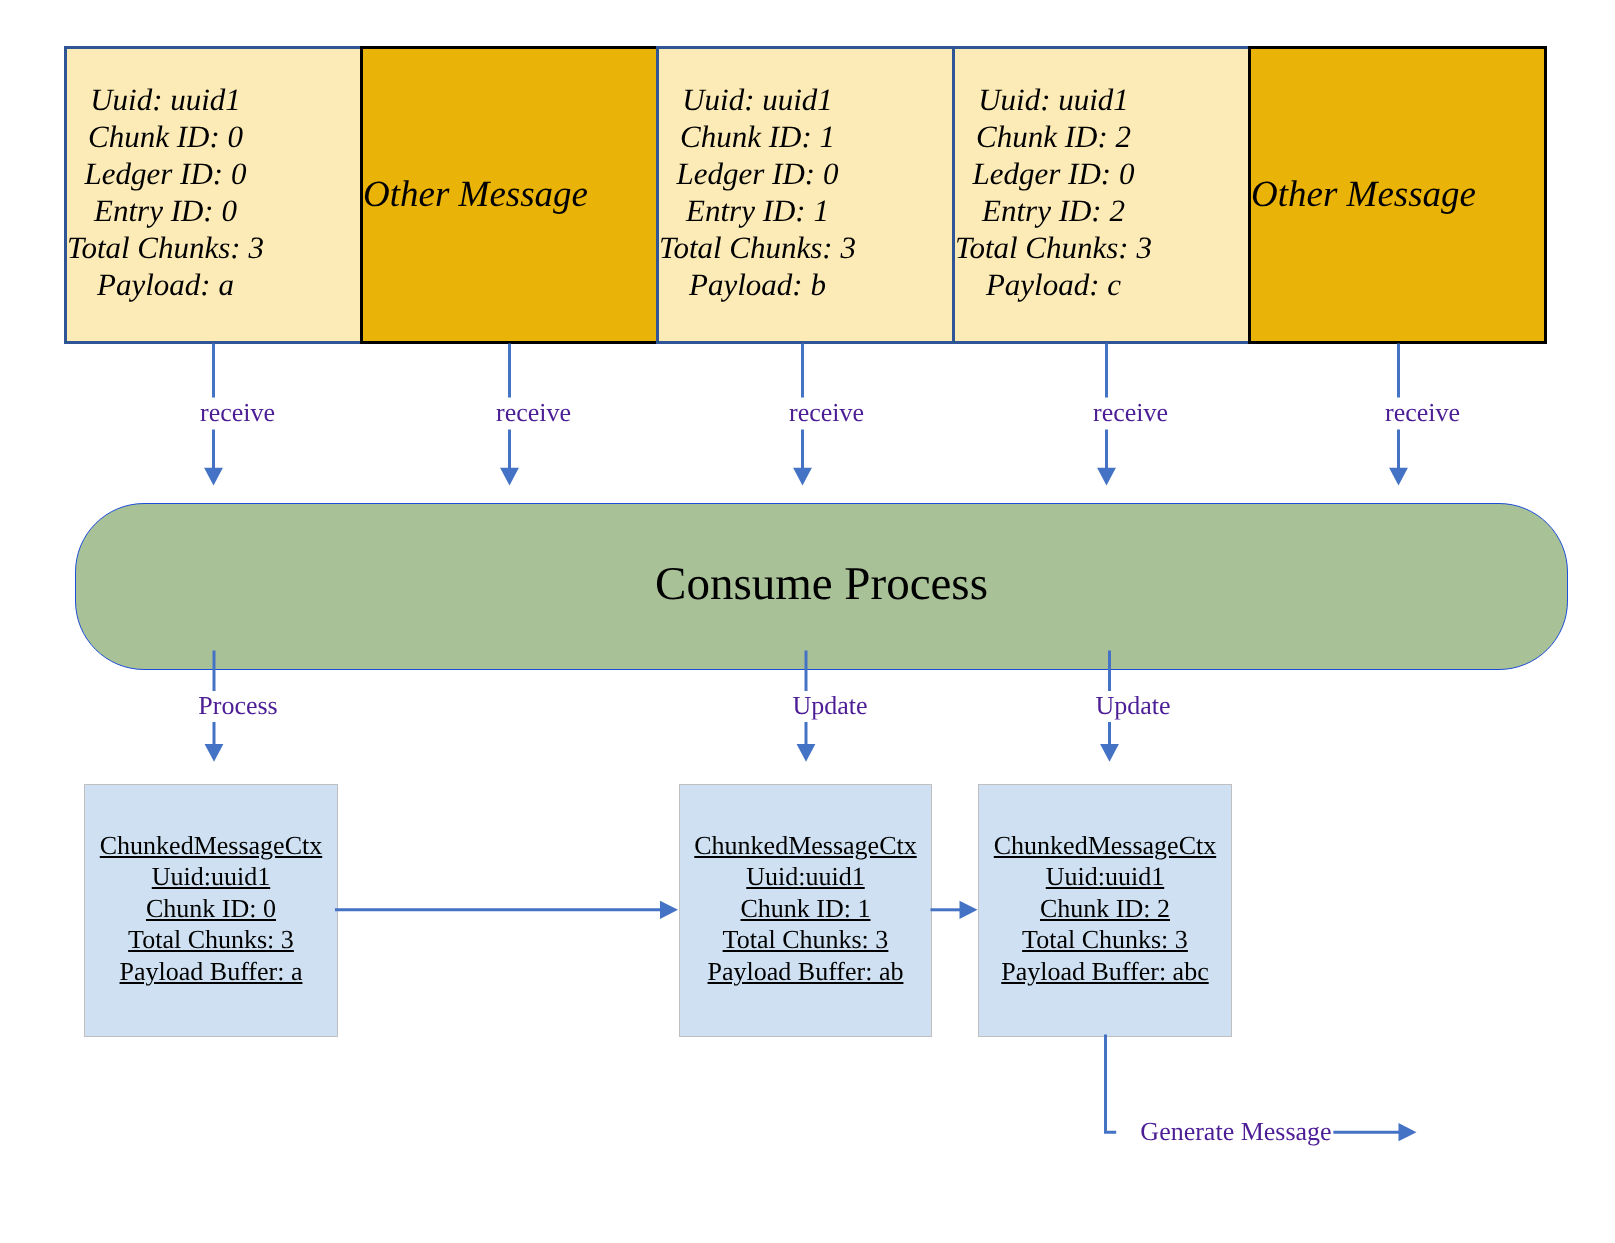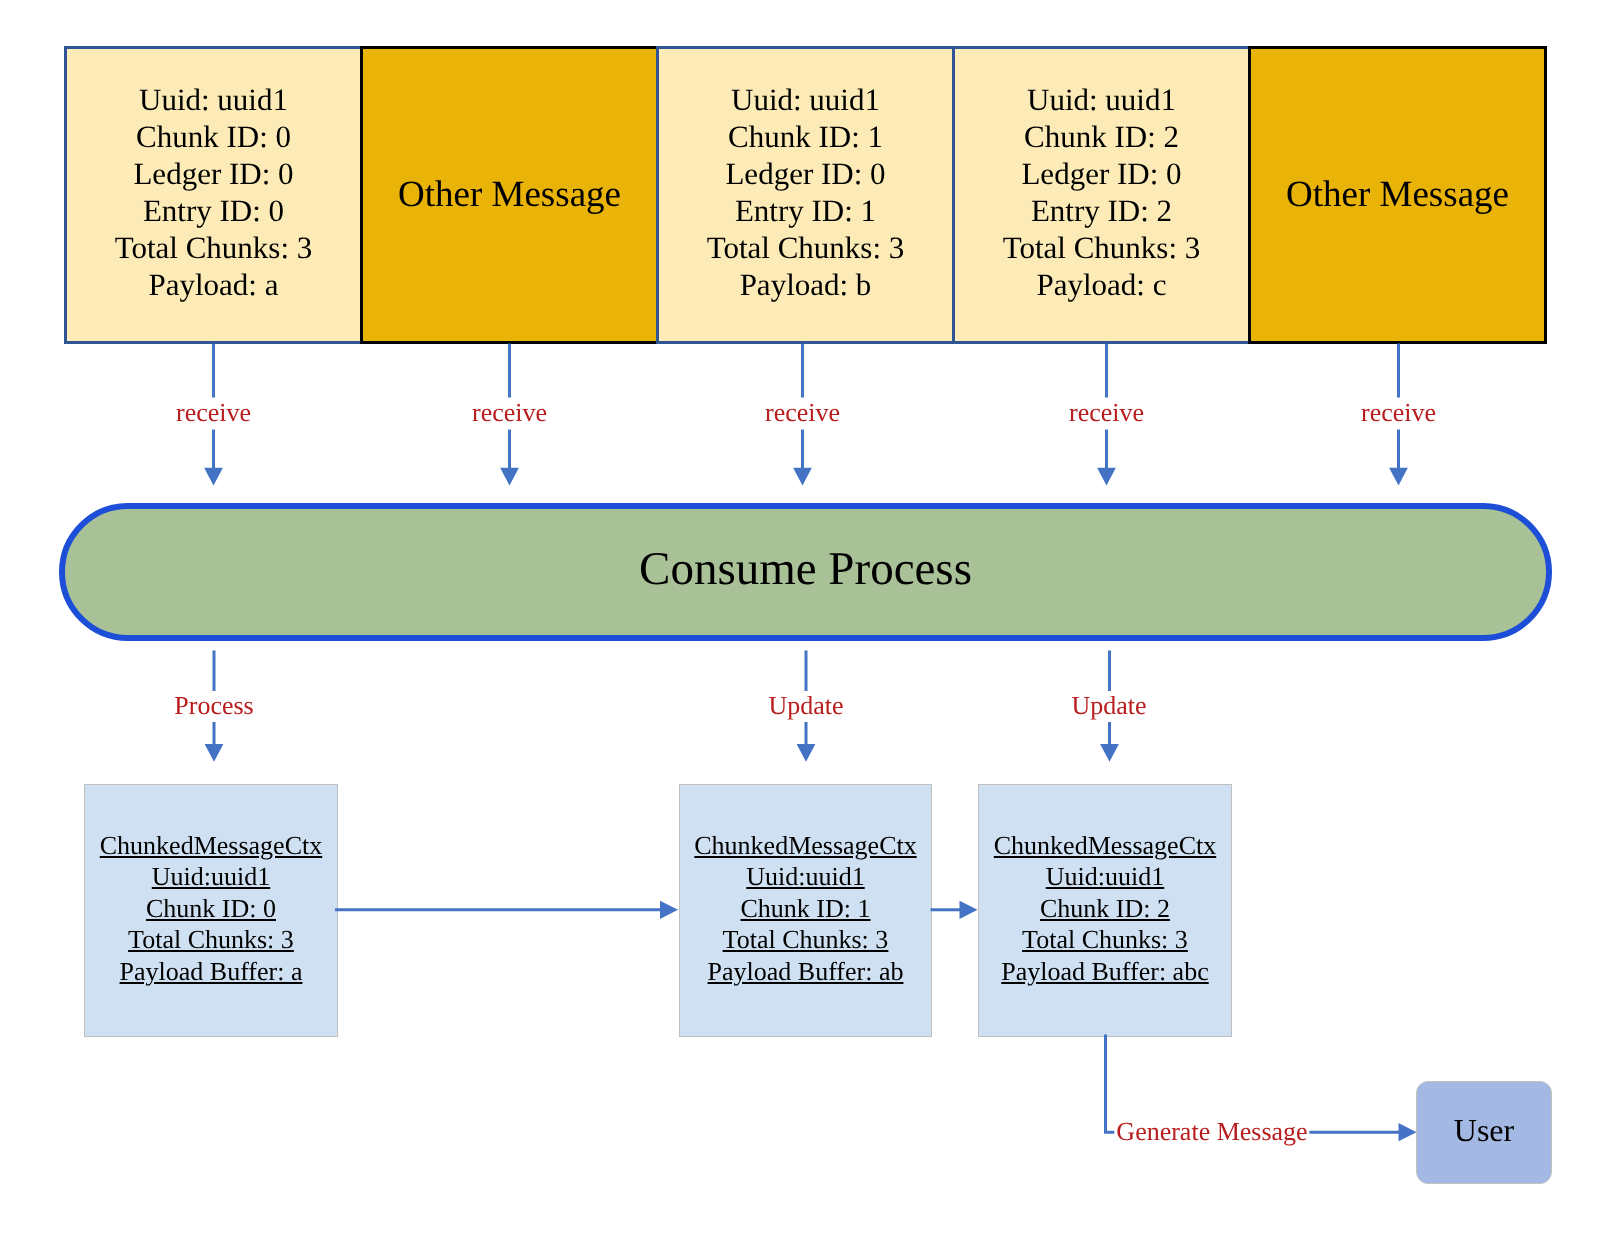--- a/index.html
+++ b/index.html
@@ -6,52 +6,52 @@
   html,body{margin:0;padding:0;background:#ffffff;
             -webkit-font-smoothing:antialiased;text-rendering:geometricPrecision;}
   body{width:1615px;height:1243px;overflow:hidden;font-family:"Liberation Serif",serif;}
   #stage{position:relative;width:1615px;height:1243px;background:#fff;}
   .abs{position:absolute;}
 
   
   #msg-row{left:64px;top:46px;width:1483px;height:298px;box-sizing:border-box;
            border:3px solid #2F5597;background:#FCEBB6;}
   .msg-cell{position:absolute;box-sizing:border-box;
-            display:flex;align-items:center;justify-content:center;}
+            display:flex;align-items:center;font-style:italic;}
   .msg-cell.yellow{background:#FCEBB6;}
   .msg-cell.orange{background:#eab308;border:3px solid #000000;}
   .msg-div{position:absolute;top:46px;height:298px;width:3px;background:#2F5597;}
   .msg-lines{font-size:31px;line-height:37px;color:#000;text-align:center;white-space:pre;
              position:relative;top:-3px;}
   .msg-single{font-size:37px;line-height:42px;color:#000;text-align:center;
               position:relative;top:0px;}
 
   
-  #consume{left:59px;top:503px;width:1493px;height:138px;background:#A9C197;
-           box-sizing:border-box;border:6px solid #1d4ed8;
+  #consume{left:75px;top:503px;width:1493px;height:167px;background:#A9C197;
+           box-sizing:border-box;border:1px solid #1d4ed8;
            border-radius:69px;display:flex;align-items:center;justify-content:center;}
   #consume-label{font-size:47px;color:#000;position:relative;top:-3px;}
 
   
   .ctx{box-sizing:border-box;background:#CEE0F1;border:1px solid #BFBFBF;
        display:flex;align-items:center;justify-content:center;}
   .ctx-lines{font-size:26px;line-height:31.5px;text-align:center;color:#000;white-space:pre;
              position:relative;top:-2px;text-decoration:underline;}
 
   
   #user-box{left:1416px;top:1081px;width:136px;height:103px;background:#A3B8E2;
             box-sizing:border-box;border:1px solid #C3C3BE;
             border-radius:12px;display:flex;align-items:center;justify-content:center;}
   #user-label{font-size:32px;color:#000;position:relative;top:-2px;}
 
   
   #arrows{left:0;top:0;width:1615px;height:1243px;pointer-events:none;}
 
-  .edge-label{color:#b91c1c;font-size:26px;line-height:26px;white-space:nowrap;
-              background:#fff;padding:0 2px;transform:translate(-50%,-50%);}
+  .edge-label{color:#4c1d95;font-size:26px;line-height:26px;white-space:nowrap;
+              background:#fff;padding:0 2px;transform:translate(-50%,-50%);margin-left:24px;}
 </style>
 </head>
 <body>
 
 <div id="stage">
 
   <div class="abs" id="msg-row"></div>
 
   <div class="msg-cell yellow" style="left:67px;top:49px;width:293px;height:292px">
     <div class="msg-lines">Uuid: uuid1
@@ -105,23 +105,20 @@
 Payload Buffer: ab</div>
   </div>
   <div class="abs ctx" style="left:978px;top:784px;width:254px;height:253px">
     <div class="ctx-lines">ChunkedMessageCtx
 Uuid:uuid1
 Chunk ID: 2
 Total Chunks: 3
 Payload Buffer: abc</div>
   </div>
 
-  <div class="abs" id="user-box">
-    <span id="user-label">User</span>
-  </div>
 
   <svg class="abs" id="arrows" width="1615" height="1243" viewBox="0 0 1615 1243">
     <g id="conns" stroke="#4472C4" stroke-width="3" fill="none" stroke-linecap="butt">
         <path d="M213.5,343.5 L213.5,397.5"></path>
         <path d="M213.5,429.5 L213.5,468"></path>
         <path d="M509.5,343.5 L509.5,397.5"></path>
         <path d="M509.5,429.5 L509.5,468"></path>
         <path d="M802.5,343.5 L802.5,397.5"></path>
         <path d="M802.5,429.5 L802.5,468"></path>
         <path d="M1106.5,343.5 L1106.5,397.5"></path>

